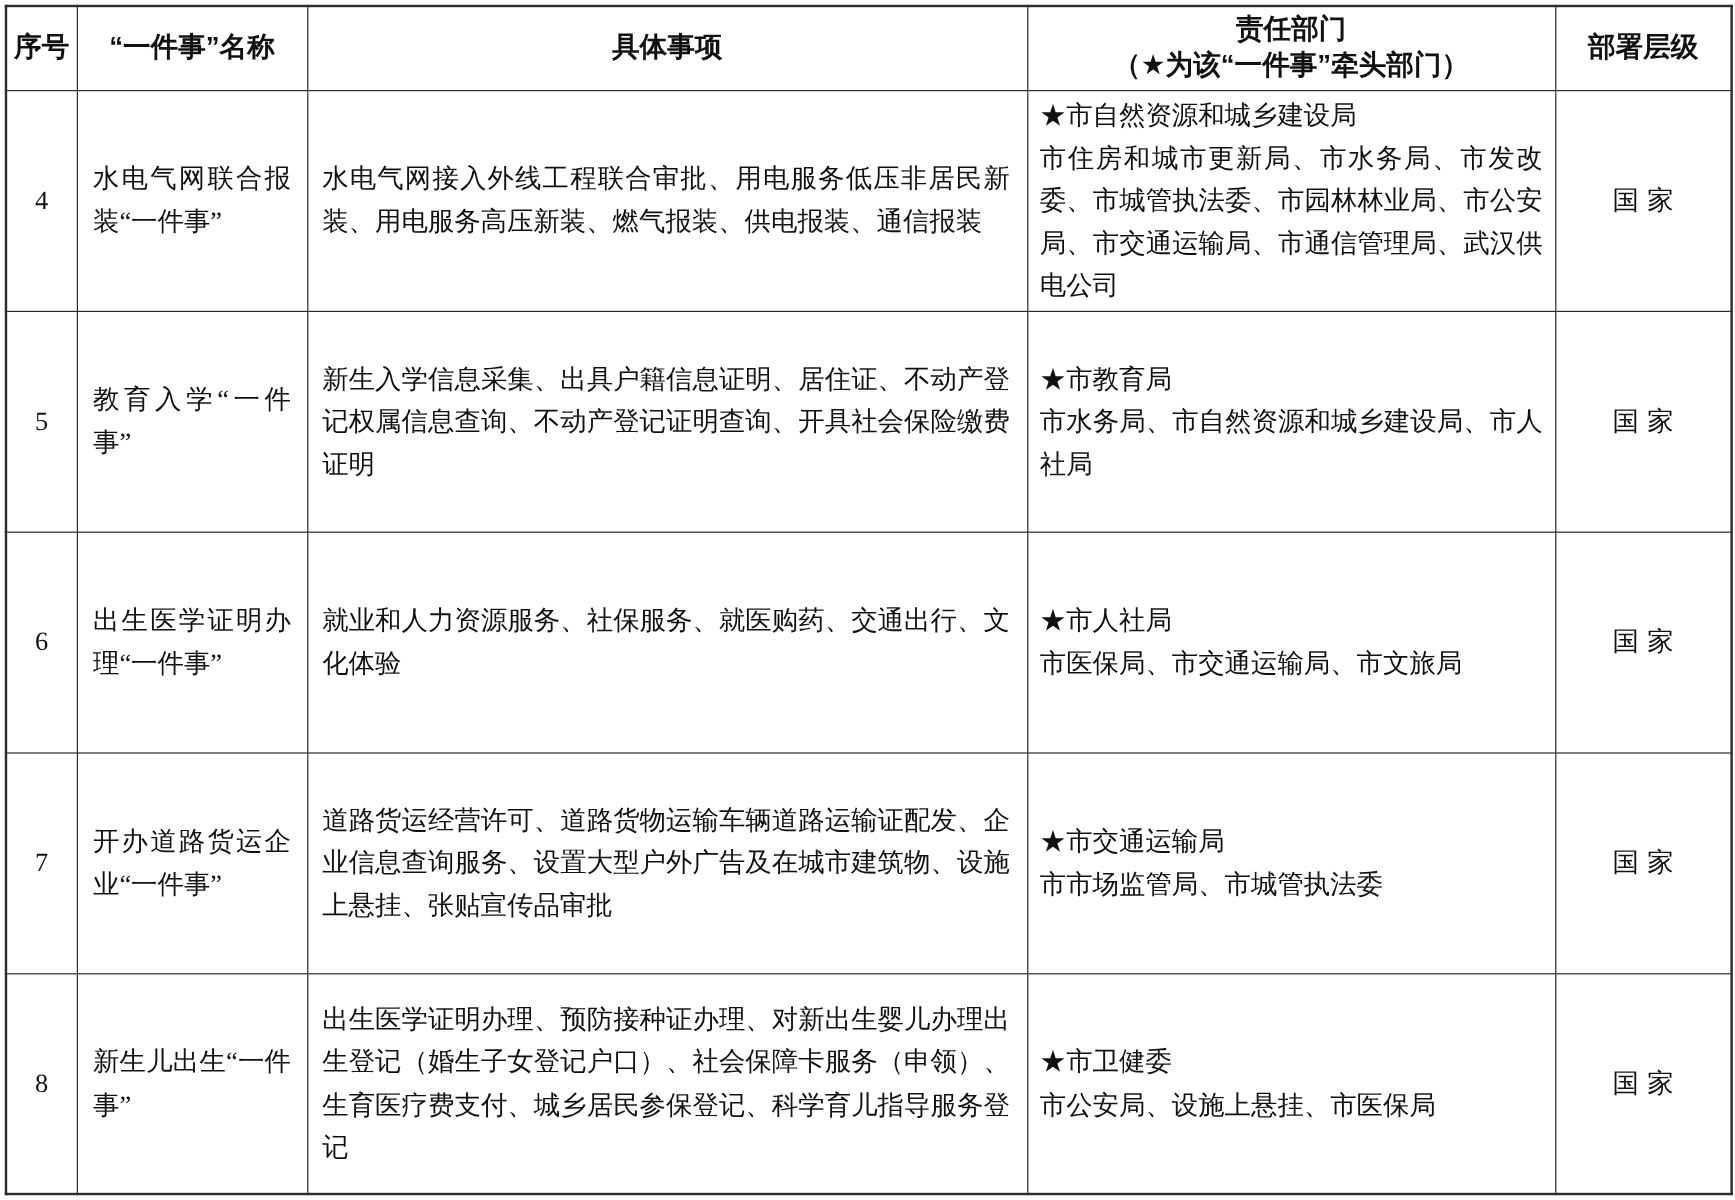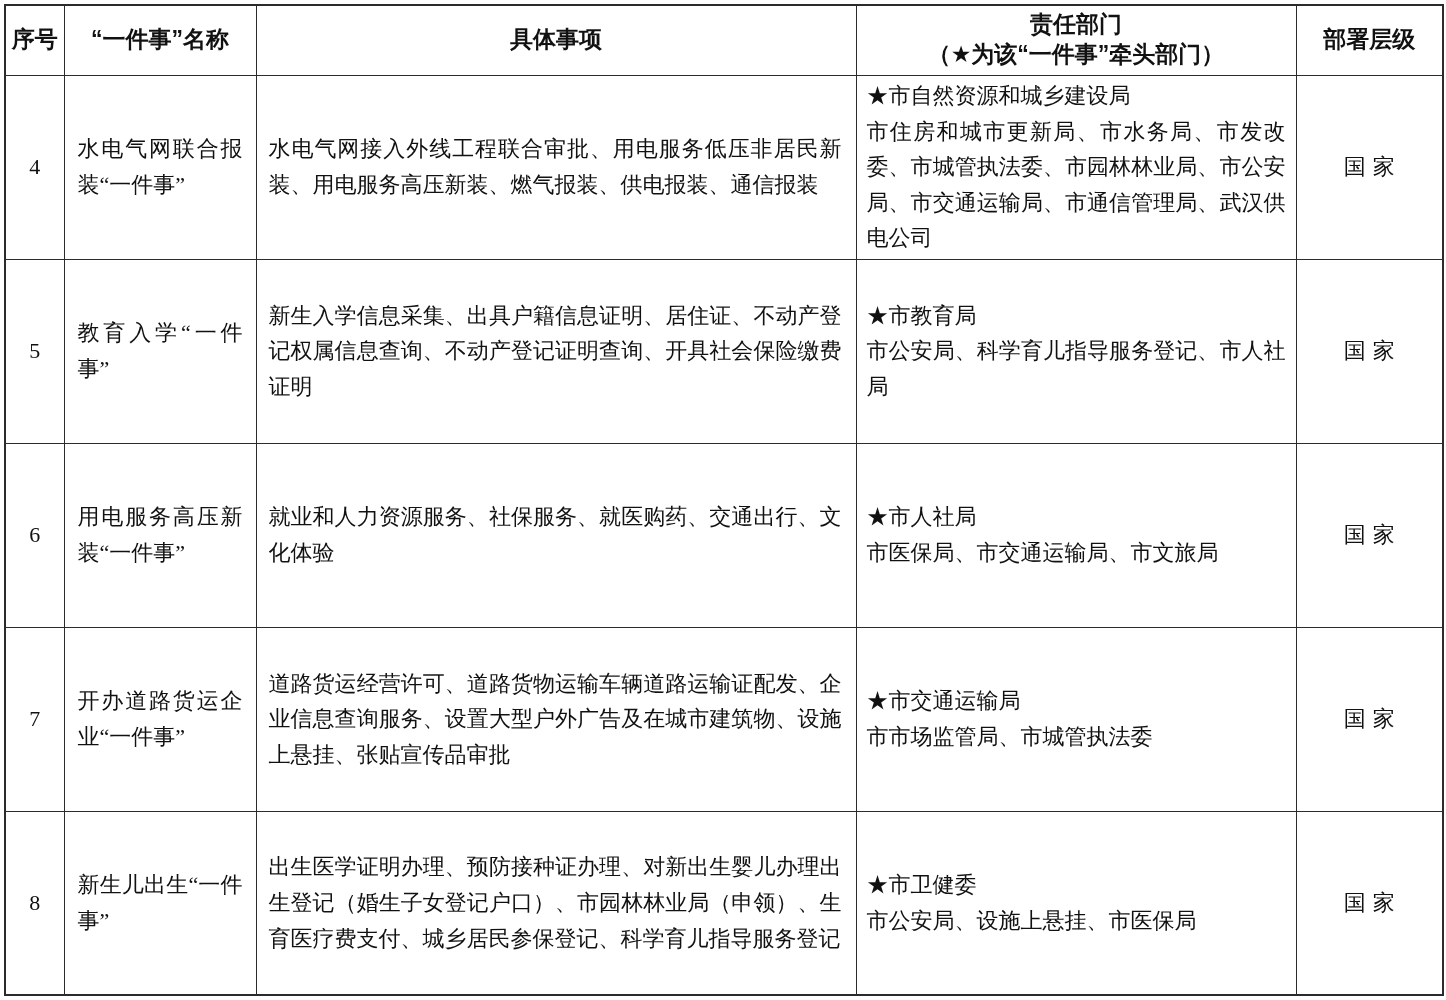--- a/index.html
+++ b/index.html
@@ -121,28 +121,28 @@
       </td>
       <td class="c-level">国家</td>
     </tr>
 
     <tr class="data-row">
       <td class="c-index">5</td>
       <td class="c-name">教育入学“一件事”</td>
       <td class="c-items">新生入学信息采集、出具户籍信息证明、居住证、不动产登记权属信息查询、不动产登记证明查询、开具社会保险缴费证明</td>
       <td class="c-dept">
         <div class="dept-lead">★市教育局</div>
-        <div class="dept-others">市公安局、科学育儿指导服务登记、市人社局</div>
+        <div class="dept-others">市水务局、市自然资源和城乡建设局、市人社局</div>
       </td>
       <td class="c-level">国家</td>
     </tr>
 
     <tr class="data-row">
       <td class="c-index">6</td>
-      <td class="c-name">用电服务高压新装“一件事”</td>
+      <td class="c-name">出生医学证明办理“一件事”</td>
       <td class="c-items">就业和人力资源服务、社保服务、就医购药、交通出行、文化体验</td>
       <td class="c-dept">
         <div class="dept-lead">★市人社局</div>
         <div class="dept-others">市医保局、市交通运输局、市文旅局</div>
       </td>
       <td class="c-level">国家</td>
     </tr>
 
     <tr class="data-row">
       <td class="c-index">7</td>
@@ -151,21 +151,21 @@
       <td class="c-dept">
         <div class="dept-lead">★市交通运输局</div>
         <div class="dept-others">市市场监管局、市城管执法委</div>
       </td>
       <td class="c-level">国家</td>
     </tr>
 
     <tr class="data-row">
       <td class="c-index">8</td>
       <td class="c-name">新生儿出生“一件事”</td>
-      <td class="c-items">出生医学证明办理、预防接种证办理、对新出生婴儿办理出生登记（婚生子女登记户口）、市园林林业局（申领）、生育医疗费支付、城乡居民参保登记、科学育儿指导服务登记</td>
+      <td class="c-items">出生医学证明办理、预防接种证办理、对新出生婴儿办理出生登记（婚生子女登记户口）、社会保障卡服务（申领）、生育医疗费支付、城乡居民参保登记、科学育儿指导服务登记</td>
       <td class="c-dept">
         <div class="dept-lead">★市卫健委</div>
         <div class="dept-others">市公安局、设施上悬挂、市医保局</div>
       </td>
       <td class="c-level">国家</td>
     </tr>
   </tbody>
   </table>
 
 </div>

